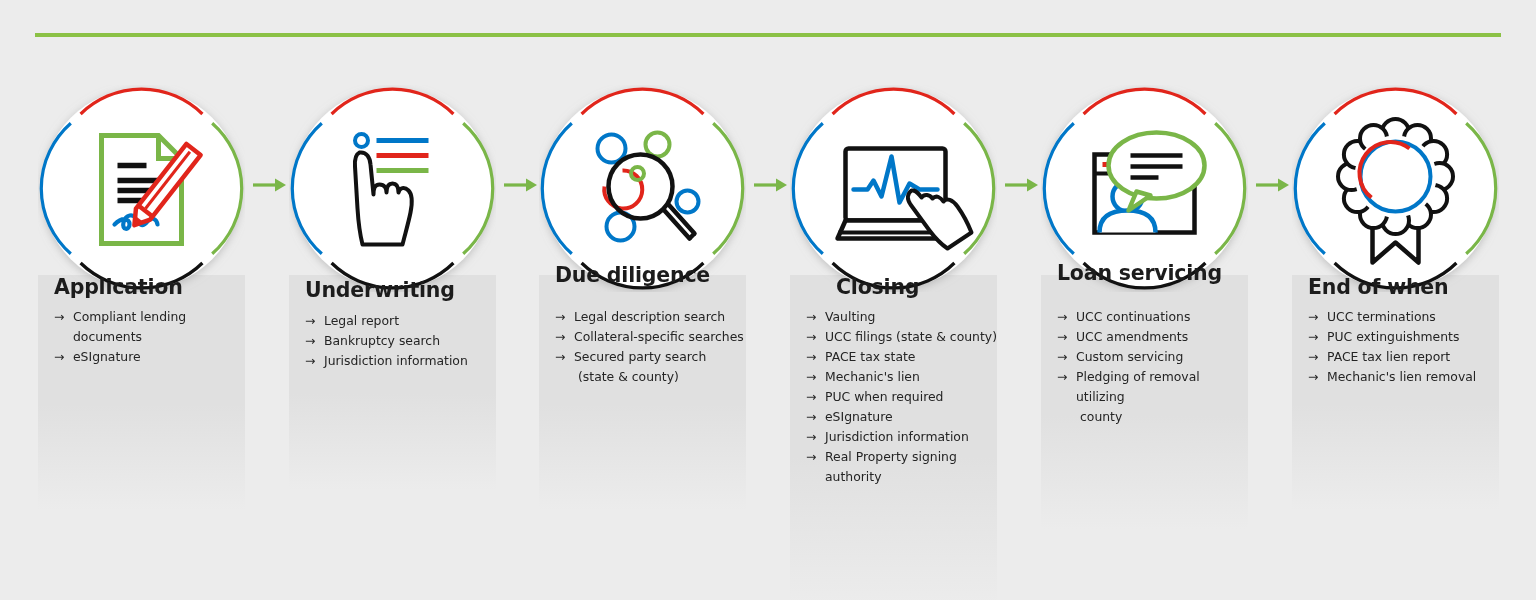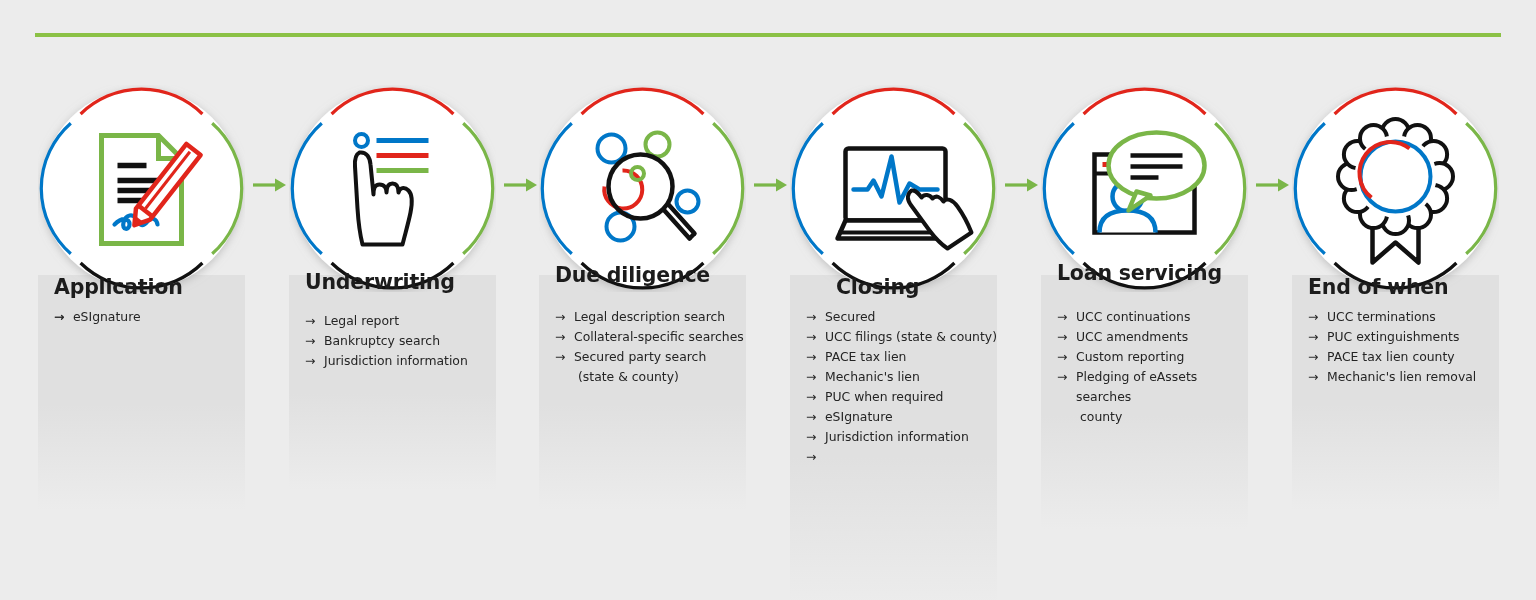--- a/index.html
+++ b/index.html
@@ -149,21 +149,21 @@
         <path d="M -9 -52 L 9 -52 L 9 30 L 0 44 L -9 30 Z" fill="#ffffff" stroke="#e1251b" stroke-width="4.5" stroke-linejoin="round"></path>
         <line x1="-9" y1="26" x2="9" y2="26" stroke="#e1251b" stroke-width="4.5"></line>
         <path d="M -4 36 L 0 44 L 4 36 Z" fill="#e1251b"></path>
         <line x1="-1.5" y1="-48" x2="-1.5" y2="24" stroke="#e1251b" stroke-width="3"></line>
       </g>
     </g>
           </svg>
         </div>
         <div class="stage-title" style="top: 190px;">Application</div>
         <ul class="stage-list" style="top: 222px;">
-          <li><span class="arrow">→</span></li>
+          <li><span class="arrow">→</span><span>Compliant lending documents</span></li>
           <li><span class="arrow">→</span><span>eSIgnature</span></li>
         </ul>
       </div>
       <div class="connector" style="left: 252px;"><svg width="36" height="18" viewBox="0 0 36 18">
     <line x1="1" y1="9" x2="25" y2="9" stroke="#7ab648" stroke-width="3.2"></line>
     <path d="M 23 2.5 L 34 9 L 23 15.5 Z" fill="#7ab648"></path>
   </svg></div>
       <div class="stage" style="left: 289px;">
         <div class="stage-card" style="height: 215px;"></div>
         <div class="circle-wrap">
@@ -197,21 +197,21 @@
                C 12 -2 7 -1 6 4
                C 6 -1 5 -5 0 -5
                C -5 -5 -6 -1 -6 4
                C -6 0 -8 -4 -13 -4
                C -18 -4 -19 0 -19 6
                L -22 -24
                C -22.5 -31 -26 -37 -33 -36 Z" fill="#ffffff" stroke="#111111" stroke-width="4" stroke-linejoin="round"></path>
     </g>
           </svg>
         </div>
-        <div class="stage-title" style="top: 185px;">Underwriting</div>
+        <div class="stage-title" style="top: 193px;">Underwriting</div>
         <ul class="stage-list" style="top: 226px;">
           <li><span class="arrow">→</span><span>Legal report</span></li>
           <li><span class="arrow">→</span><span>Bankruptcy search</span></li>
           <li><span class="arrow">→</span><span>Jurisdiction information</span></li>
         </ul>
       </div>
       <div class="connector" style="left: 503px;"><svg width="36" height="18" viewBox="0 0 36 18">
     <line x1="1" y1="9" x2="25" y2="9" stroke="#7ab648" stroke-width="3.2"></line>
     <path d="M 23 2.5 L 34 9 L 23 15.5 Z" fill="#7ab648"></path>
   </svg></div>
@@ -285,28 +285,28 @@
                C 74 34 69 25 64 18
                C 59 11 53 9 50 13
                C 47 9 43 6 39 10
                C 36 6 31 5 28 9
                C 26 6 23 3 20 2 Z" fill="#ffffff" stroke="#111111" stroke-width="4" stroke-linejoin="round"></path>
     </g>
           </svg>
         </div>
         <div class="stage-title" style="top: 190px; margin-left: 30px;">Closing</div>
         <ul class="stage-list" style="top: 222px;">
-          <li><span class="arrow">→</span><span>Secured</span></li>
+          <li><span class="arrow">→</span><span>Vaulting</span></li>
           <li><span class="arrow">→</span><span>UCC filings (state &amp; county)</span></li>
-          <li><span class="arrow">→</span><span>PACE tax lien</span></li>
+          <li><span class="arrow">→</span><span>PACE tax state</span></li>
           <li><span class="arrow">→</span><span>Mechanic's lien</span></li>
           <li><span class="arrow">→</span><span>PUC when required</span></li>
           <li><span class="arrow">→</span><span>eSIgnature</span></li>
           <li><span class="arrow">→</span><span>Jurisdiction information</span></li>
-          <li><span class="arrow">→</span></li>
+          <li><span class="arrow">→</span><span>Real Property signing authority</span></li>
         </ul>
       </div>
       <div class="connector" style="left: 1004px;"><svg width="36" height="18" viewBox="0 0 36 18">
     <line x1="1" y1="9" x2="25" y2="9" stroke="#7ab648" stroke-width="3.2"></line>
     <path d="M 23 2.5 L 34 9 L 23 15.5 Z" fill="#7ab648"></path>
   </svg></div>
       <div class="stage" style="left: 1041px;">
         <div class="stage-card" style="height: 255px;"></div>
         <div class="circle-wrap">
           <svg width="207" height="207" viewBox="0 0 207 207">
@@ -335,22 +335,22 @@
         <line x1="-14" y1="-22" x2="38" y2="-22" stroke="#111111" stroke-width="4.5"></line>
         <line x1="-14" y1="-11" x2="14" y2="-11" stroke="#111111" stroke-width="4.5"></line>
       </g>
     </g>
           </svg>
         </div>
         <div class="stage-title" style="top: 176px;">Loan servicing</div>
         <ul class="stage-list" style="top: 222px;">
           <li><span class="arrow">→</span><span>UCC continuations</span></li>
           <li><span class="arrow">→</span><span>UCC amendments</span></li>
-          <li><span class="arrow">→</span><span>Custom reporting</span></li>
-          <li><span class="arrow">→</span><span>Pledging of eAssets searches</span><span class="sub">county</span></li>
+          <li><span class="arrow">→</span><span>Custom servicing</span></li>
+          <li><span class="arrow">→</span><span>Pledging of removal utilizing</span><span class="sub">county</span></li>
         </ul>
       </div>
       <div class="connector" style="left: 1255px;"><svg width="36" height="18" viewBox="0 0 36 18">
     <line x1="1" y1="9" x2="25" y2="9" stroke="#7ab648" stroke-width="3.2"></line>
     <path d="M 23 2.5 L 34 9 L 23 15.5 Z" fill="#7ab648"></path>
   </svg></div>
       <div class="stage" style="left: 1292px;">
         <div class="stage-card" style="height: 235px;"></div>
         <div class="circle-wrap">
           <svg width="207" height="207" viewBox="0 0 207 207">
@@ -383,19 +383,19 @@
       <circle cx="0" cy="-12" r="41" fill="#ffffff"></circle>
       <circle cx="0" cy="-12" r="35" fill="#ffffff" stroke="#0077c8" stroke-width="4"></circle>
       <path d="M -24 9 A 31 31 0 0 1 14 -40" fill="none" stroke="#e1251b" stroke-width="4"></path>
     </g>
           </svg>
         </div>
         <div class="stage-title" style="top: 190px;">End of when</div>
         <ul class="stage-list" style="top: 222px;">
           <li><span class="arrow">→</span><span>UCC terminations</span></li>
           <li><span class="arrow">→</span><span>PUC extinguishments</span></li>
-          <li><span class="arrow">→</span><span>PACE tax lien county</span></li>
+          <li><span class="arrow">→</span><span>PACE tax lien report</span></li>
           <li><span class="arrow">→</span><span>Mechanic's lien removal</span></li>
         </ul>
       </div>
     </div>
 
 </div>
 
 </body></html>

